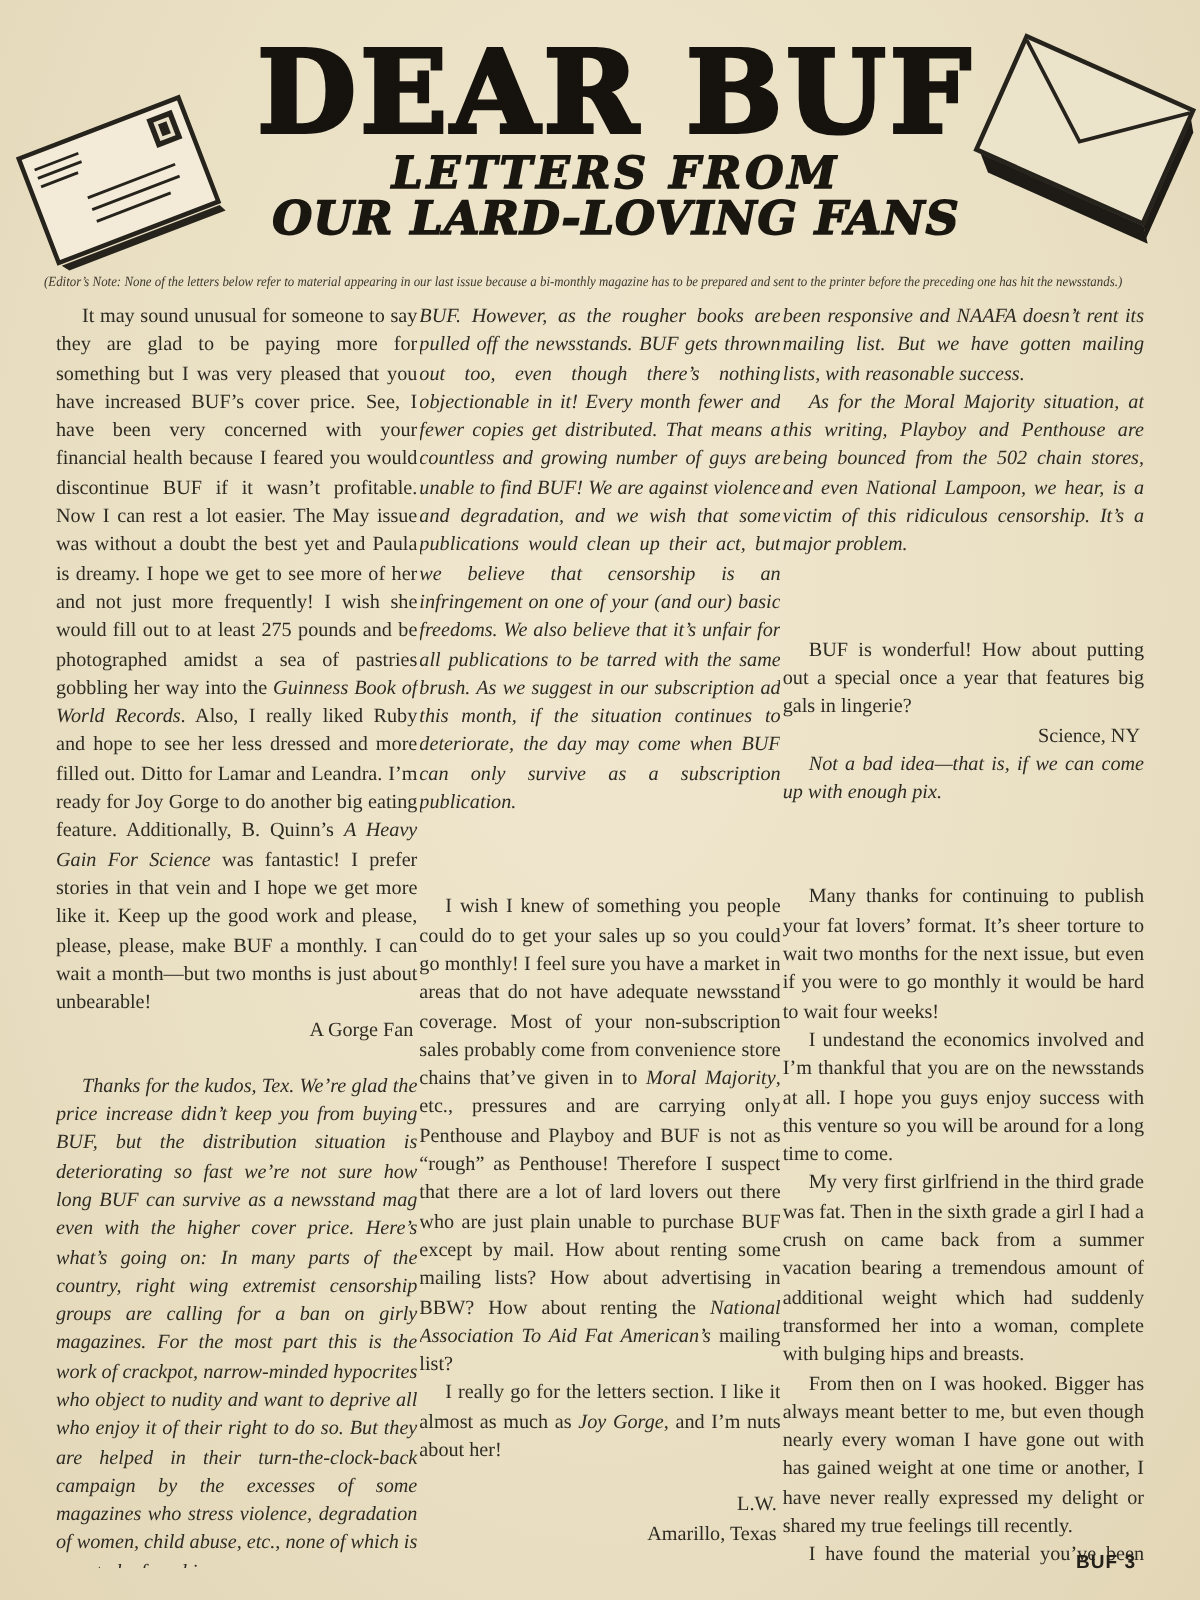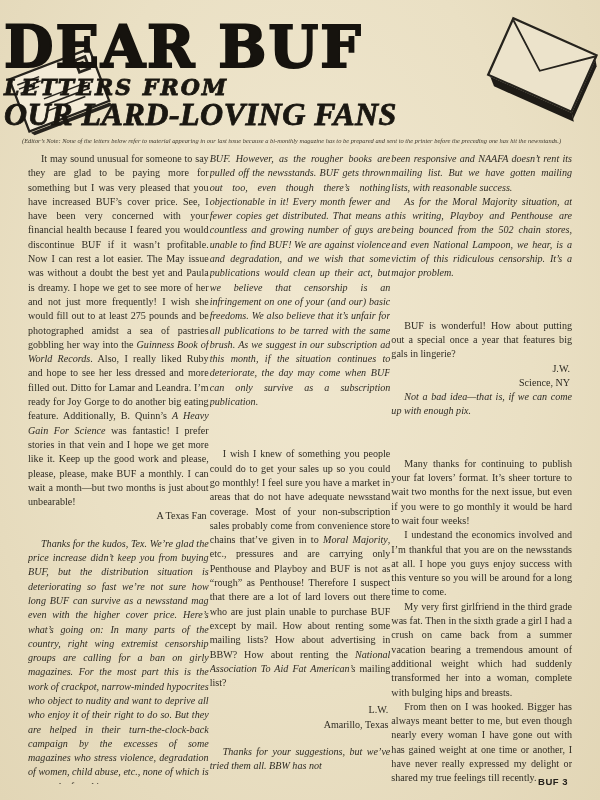--- a/index.html
+++ b/index.html
@@ -6,40 +6,40 @@
   .page{
     position:relative;
     width:600px;height:800px;
     margin:0 auto;
     background:radial-gradient(ellipse at 50% 38%, #f0e7cf 0%, #eae0c4 55%, #e2d6b6 100%);
     font-family:"Liberation Serif", serif;
     color:#2e2b23;
     overflow:hidden;
   }
   
-  .title-block{position:absolute;top:20px;left:4px;right:0;}
+  .title-block{position:absolute;top:20px;left:16px;right:0;text-align:center;}
   .main-title{
     margin:0;line-height:0.95;
     font-family:"DejaVu Serif", serif;
     font-weight:bold;
     font-size:57px;
     letter-spacing:2px;
     color:#16130e;
     -webkit-text-stroke:2px #16130e;
   }
   .subtitle{
     font-family:"DejaVu Serif", serif;
     font-weight:bold;font-style:italic;
     color:#1a1711;
     -webkit-text-stroke:0.8px #1a1711;
     line-height:1.0;
     margin-top:2px;
   }
   .subtitle .sub1{font-size:22px;letter-spacing:2px;}
-  .subtitle .sub2{font-size:32px;letter-spacing:0.5px;font-family:Liberation Serif, serif;}
+  .subtitle .sub2{font-size:23px;letter-spacing:0.5px;}
   .editors-note{
     position:absolute;top:137px;left:22px;width:600px;
     font-size:7px;font-style:italic;color:#3c372c;
     white-space:nowrap;
     transform:scaleX(0.92);transform-origin:left top;
   }
   
   .env{position:absolute;}
   .env-left{top:60px;left:16px;width:90px;transform:rotate(-21deg);}
   .env-right{top:32px;right:6px;width:102px;transform:rotate(24deg);}
@@ -99,35 +99,35 @@
       <rect x="3" y="3" width="100" height="68" fill="#ece3cb" stroke="#26231d" stroke-width="2.5"></rect>
       <polyline points="4,5 53,44 102,5" fill="none" stroke="#26231d" stroke-width="2"></polyline>
     </svg>
   </div>
 
   <div class="editors-note">(Editor’s Note: None of the letters below refer to material appearing in our last issue because a bi-monthly magazine has to be prepared and sent to the printer before the preceding one has hit the newsstands.)</div>
 
   <main class="columns">
     <div class="col">
         <p class="ind ">It may sound unusual for someone to say they are glad to be paying more for something but I was very pleased that you have increased BUF’s cover price. See, I have been very concerned with your financial health because I feared you would discontinue BUF if it wasn’t profitable. Now I can rest a lot easier. The May issue was without a doubt the best yet and Paula is dreamy. I hope we get to see more of her and not just more frequently! I wish she would fill out to at least 275 pounds and be photographed amidst a sea of pastries gobbling her way into the <i>Guinness Book of World Records</i>. Also, I really liked Ruby and hope to see her less dressed and more filled out. Ditto for Lamar and Leandra. I’m ready for Joy Gorge to do another big eating feature. Additionally, B. Quinn’s <i>A Heavy Gain For Science</i> was fantastic! I prefer stories in that vein and I hope we get more like it. Keep up the good work and please, please, please, make BUF a monthly. I can wait a month—but two months is just about unbearable!</p>
-        <p class="sig ">A Texas Fan</p>
+        <p class="sig ">A Gorge Fan</p>
         <p class="it ind sp ">Thanks for the kudos, Tex. We’re glad the price increase didn’t keep you from buying BUF, but the distribution situation is deteriorating so fast we’re not sure how long BUF can survive as a newsstand mag even with the higher cover price. Here’s what’s going on: In many parts of the country, right wing extremist censorship groups are calling for a ban on girly magazines. For the most part this is the work of crackpot, narrow-minded hypocrites who object to nudity and want to deprive all who enjoy it of their right to do so. But they are helped in their turn-the-clock-back campaign by the excesses of some magazines who stress violence, degradation of women, child abuse, etc., none of which is ever to be found in</p>
       </div>
     <div class="col">
         <p class="it ">BUF. However, as the rougher books are pulled off the newsstands. BUF gets thrown out too, even though there’s nothing objectionable in it! Every month fewer and fewer copies get distributed. That means a countless and growing number of guys are unable to find BUF! We are against violence and degradation, and we wish that some publications would clean up their act, but we believe that censorship is an infringement on one of your (and our) basic freedoms. We also believe that it’s unfair for all publications to be tarred with the same brush. As we suggest in our subscription ad this month, if the situation continues to deteriorate, the day may come when BUF can only survive as a subscription publication.</p>
         <p class="ind sp-lg ">I wish I knew of something you people could do to get your sales up so you could go monthly! I feel sure you have a market in areas that do not have adequate newsstand coverage. Most of your non-subscription sales probably come from convenience store chains that’ve given in to <i>Moral Majority</i>, etc., pressures and are carrying only Penthouse and Playboy and BUF is not as “rough” as Penthouse! Therefore I suspect that there are a lot of lard lovers out there who are just plain unable to purchase BUF except by mail. How about renting some mailing lists? How about advertising in BBW? How about renting the <i>National Association To Aid Fat American’s</i> mailing list?</p>
+        <p class="ind ">I really go for the letters section. I like it almost as much as <i>Joy Gorge</i>, and I’m nuts about her!</p>
         <p class="sig sp ">L.W.</p>
         <p class="sig ">Amarillo, Texas</p>
         <p class="it ind sp ">Thanks for your suggestions, but we’ve tried them all. BBW has not</p>
       </div>
     <div class="col">
         <p class="it ">been responsive and NAAFA doesn’t rent its mailing list. But we have gotten mailing lists, with reasonable success.</p>
         <p class="it ind ">As for the Moral Majority situation, at this writing, Playboy and Penthouse are being bounced from the 502 chain stores, and even National Lampoon, we hear, is a victim of this ridiculous censorship. It’s a major problem.</p>
         <p class="ind sp-lg ">BUF is wonderful! How about putting out a special once a year that features big gals in lingerie?</p>
-        <p class="sig ">J.W.</p>
         <p class="sig ">Science, NY</p>
         <p class="it ind ">Not a bad idea—that is, if we can come up with enough pix.</p>
         <p class="ind sp-lg ">Many thanks for continuing to publish your fat lovers’ format. It’s sheer torture to wait two months for the next issue, but even if you were to go monthly it would be hard to wait four weeks!</p>
         <p class="ind ">I undestand the economics involved and I’m thankful that you are on the newsstands at all. I hope you guys enjoy success with this venture so you will be around for a long time to come.</p>
         <p class="ind ">My very first girlfriend in the third grade was fat. Then in the sixth grade a girl I had a crush on came back from a summer vacation bearing a tremendous amount of additional weight which had suddenly transformed her into a woman, complete with bulging hips and breasts.</p>
         <p class="ind ">From then on I was hooked. Bigger has always meant better to me, but even though nearly every woman I have gone out with has gained weight at one time or another, I have never really expressed my delight or shared my true feelings till recently.</p>
         <p class="ind ">I have found the material you’ve been publishing tremendously liberat-</p>
       </div>
   </main>
 

